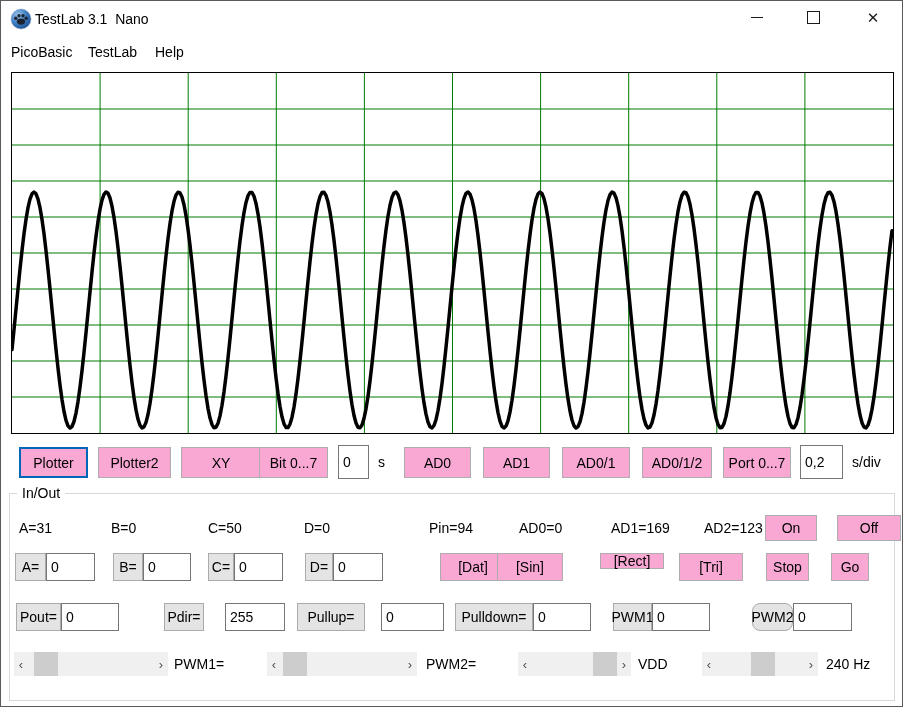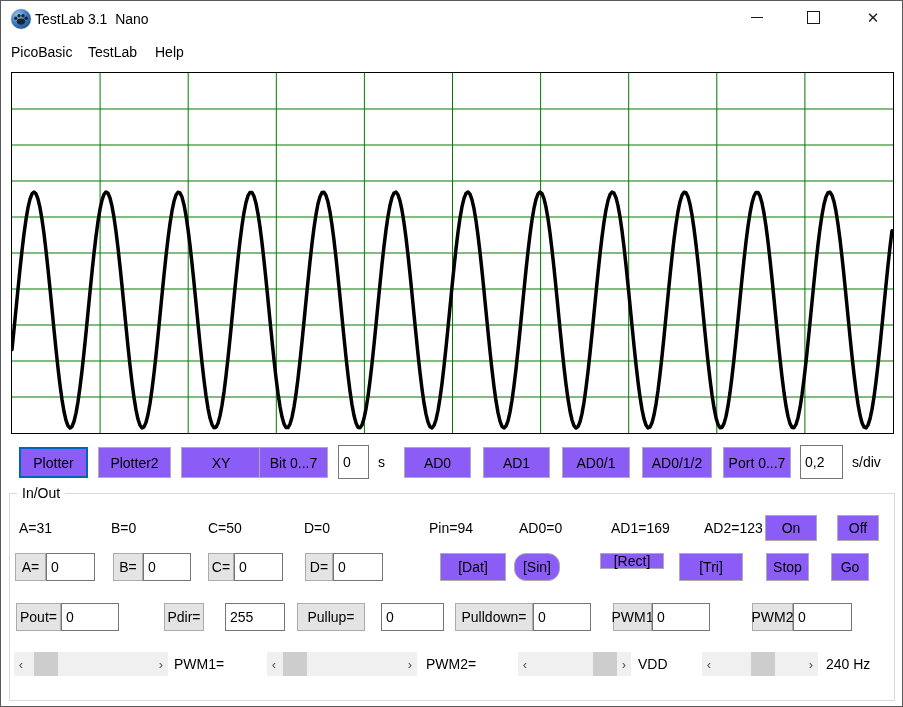--- a/index.html
+++ b/index.html
@@ -12,21 +12,21 @@
   .title-text{left:34px;top:10px;font-size:14px;white-space:pre;}
   .winbtn{width:46px;height:32px;top:0;display:flex;align-items:center;justify-content:center;cursor:default;}
   .min-glyph{width:12px;border-top:1px solid #1a1a1a;}
   .max-glyph{width:11px;height:11px;border:1px solid #1a1a1a;}
   .close-glyph{font-size:15px;color:#1a1a1a;line-height:1;}
   
   .menuitem{top:41px;font-size:14px;height:20px;display:flex;align-items:center;}
   
   .plot{left:10px;top:71px;width:883px;height:362px;border:1px solid #000;background:#fff;}
   
-  .btn{background:#8b5cf6;border:1px solid #adadad;font-size:14px;display:flex;
+  .btn{background:#f9a8d4;border:1px solid #adadad;font-size:14px;display:flex;
        align-items:center;justify-content:center;cursor:default;}
   .btn.focused{border:2px solid #0067b8;}
   .tinput{background:#fff;border:1px solid #767676;font-size:14px;padding:1px 4px;
           font-family:"Liberation Sans",sans-serif;outline:none;}
   .chip{background:#e4e4e4;border:1px solid #ababab;font-size:14px;display:flex;
         align-items:center;justify-content:center;}
   .lbl{font-size:14px;display:flex;align-items:center;}
   
   .groupbox{left:8px;top:492px;width:886px;height:208px;border:1px solid #d9d9d9;}
   .grouplabel{left:16px;top:484px;background:#fff;padding:0 5px;font-size:14px;}
@@ -117,48 +117,48 @@
 
   <div class="abs lbl" style="left:18px;top:514px;height:26px;">A=31</div>
   <div class="abs lbl" style="left:110px;top:514px;height:26px;">B=0</div>
   <div class="abs lbl" style="left:207px;top:514px;height:26px;">C=50</div>
   <div class="abs lbl" style="left:303px;top:514px;height:26px;">D=0</div>
   <div class="abs lbl" style="left:428px;top:514px;height:26px;">Pin=94</div>
   <div class="abs lbl" style="left:518px;top:514px;height:26px;">AD0=0</div>
   <div class="abs lbl" style="left:610px;top:514px;height:26px;">AD1=169</div>
   <div class="abs lbl" style="left:703px;top:514px;height:26px;">AD2=123</div>
   <div class="abs btn" style="left:764px;top:514px;width:52px;height:26px;">On</div>
-  <div class="abs btn" style="left:836px;top:514px;width:42px;height:26px;">Off</div>
+  <div class="abs btn" style="left:836px;top:514px;width:64px;height:26px;">Off</div>
 
   <div class="abs chip" style="left:14px;top:552px;width:31px;height:28px;">A=</div>
   <input class="abs tinput" style="left: 45px; top: 552px; width: 49px; height: 28px;" value="0">
   <div class="abs chip" style="left:112px;top:552px;width:30px;height:28px;">B=</div>
   <input class="abs tinput" style="left: 142px; top: 552px; width: 48px; height: 28px;" value="0">
   <div class="abs chip" style="left:207px;top:552px;width:26px;height:28px;">C=</div>
   <input class="abs tinput" style="left: 233px; top: 552px; width: 49px; height: 28px;" value="0">
   <div class="abs chip" style="left:304px;top:552px;width:28px;height:28px;">D=</div>
   <input class="abs tinput" style="left: 332px; top: 552px; width: 50px; height: 28px;" value="0">
   <div class="abs btn" style="left:439px;top:552px;width:66px;height:28px;">[Dat]</div>
-  <div class="abs btn" style="left:513px;top:552px;width:46px;height:28px;border-radius:12px;">[Sin]</div>
+  <div class="abs btn" style="left:496px;top:552px;width:66px;height:28px;">[Sin]</div>
   <div class="abs btn" style="left:599px;top:552px;width:64px;height:16px;">[Rect]</div>
   <div class="abs btn" style="left:678px;top:552px;width:64px;height:28px;">[Tri]</div>
   <div class="abs btn" style="left:765px;top:552px;width:43px;height:28px;">Stop</div>
   <div class="abs btn" style="left:830px;top:552px;width:38px;height:28px;">Go</div>
 
   <div class="abs chip" style="left:15px;top:602px;width:45px;height:28px;">Pout=</div>
   <input class="abs tinput" style="left: 60px; top: 602px; width: 58px; height: 28px;" value="0">
   <div class="abs chip" style="left:163px;top:602px;width:40px;height:28px;">Pdir=</div>
   <input class="abs tinput" style="left: 203px; top: 602px; width: 60px; height: 28px; margin-left: 21px;" value="255">
   <div class="abs chip" style="left:296px;top:602px;width:68px;height:28px;">Pullup=</div>
   <input class="abs tinput" style="left: 380px; top: 602px; width: 63px; height: 28px;" value="0">
   <div class="abs chip" style="left:454px;top:602px;width:78px;height:28px;">Pulldown=</div>
   <input class="abs tinput" style="left: 532px; top: 602px; width: 58px; height: 28px;" value="0">
   <div class="abs chip" style="left:612px;top:602px;width:39px;height:28px;">PWM1</div>
   <input class="abs tinput" style="left: 651px; top: 602px; width: 58px; height: 28px;" value="0">
-  <div class="abs chip" style="left:751px;top:602px;width:41px;height:28px;">PWM2</div>
+  <div class="abs chip" style="left:751px;top:602px;width:41px;height:28px;border-radius:8px;">PWM2</div>
   <input class="abs tinput" style="left: 792px; top: 602px; width: 59px; height: 28px;" value="0">
 
   <div class="abs sbar" style="left:13px;top:651px;width:154px;">
     <span class="arr">‹</span>
     <div class="thumb" style="left: calc(8% + 8.16px);"></div>
     <span class="arr right">›</span>
   </div>
   <div class="abs lbl" style="left:173px;top:651px;height:24px;">PWM1=</div>
 
   <div class="abs sbar" style="left:266px;top:651px;width:150px;">

